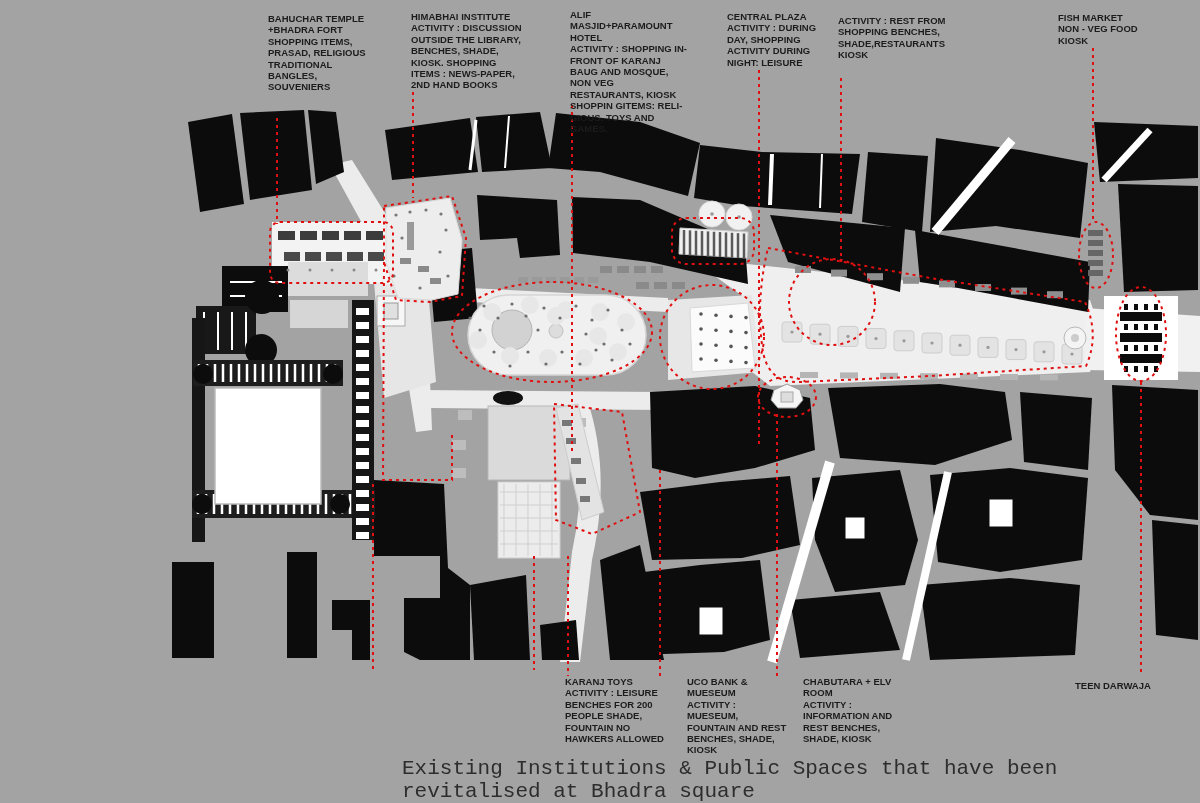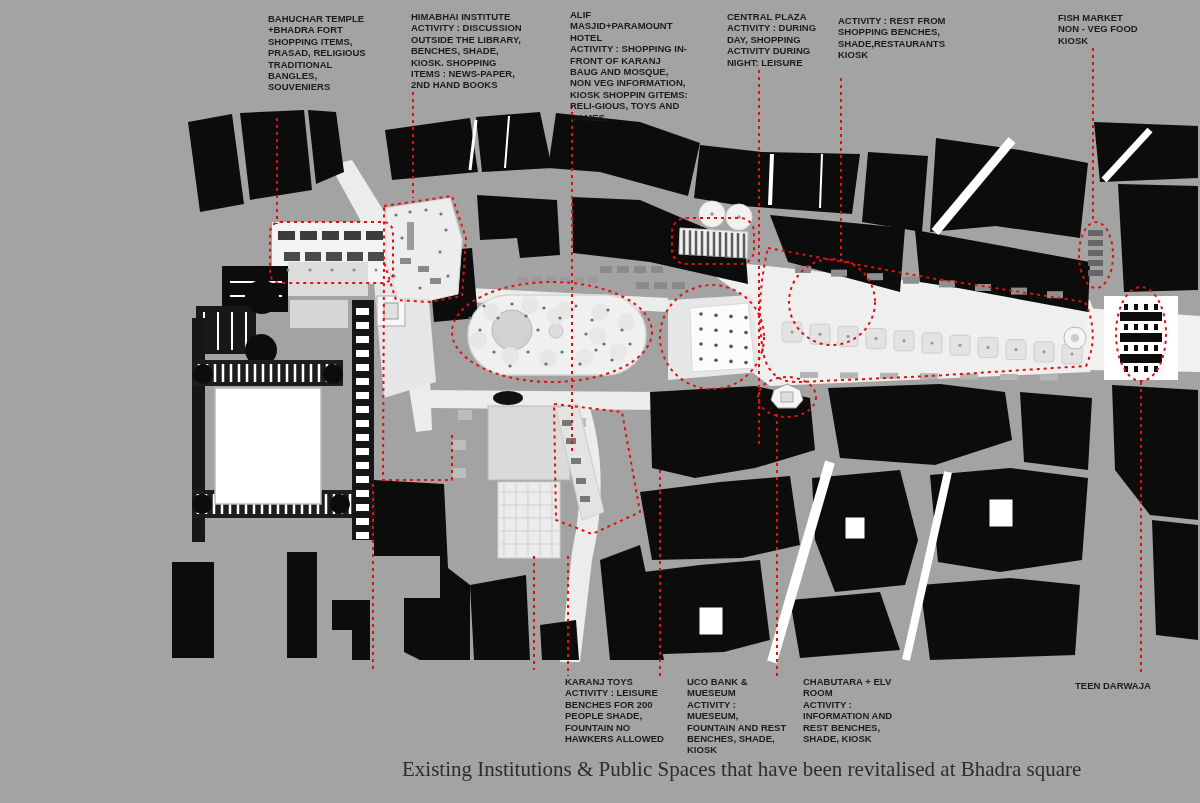--- a/index.html
+++ b/index.html
@@ -3,21 +3,21 @@
 <meta charset="utf-8">
 <style>
   html,body{margin:0;padding:0;background:#ffffff;}
   #stage{position:relative;width:1200px;height:803px;background:#a3a3a3;overflow:hidden;
          font-family:"Liberation Sans", sans-serif;}
   #map-svg{position:absolute;left:0;top:0;}
   .maplabel{position:absolute;font-size:9.5px;line-height:1.2;color:#1c1c1c;letter-spacing:0;}
   .maplabel .t{font-weight:bold;white-space:pre-line;}
   .maplabel .b{font-weight:bold;white-space:pre-line;}
   #caption{position:absolute;left:402px;top:757px;width:780px;font-size:21px;color:#2d2d2d;
-           font-family:Liberation Serif, serif;}
+           font-family:Liberation Mono, monospace;}
 </style>
 </head>
 <body>
 
 <div id="stage">
 
 <svg id="map-svg" width="1200" height="803" viewBox="0 0 1200 803">
 
   <g fill="#ececec" stroke="none">
     <path d="M330,165 L352,160 L408,250 L428,330 L432,430 L416,432 L398,320 L380,256 Z"></path>
@@ -463,21 +463,21 @@
   <div class="maplabel" style="left:268px;top:13px;width:110px">
       <div class="t">BAHUCHAR TEMPLE +BHADRA FORT</div>
       <div class="b">SHOPPING ITEMS, PRASAD, RELIGIOUS TRADITIONAL BANGLES, SOUVENIERS</div>
     </div>
   <div class="maplabel" style="left:411px;top:11px;width:112px">
       <div class="t">HIMABHAI INSTITUTE</div>
       <div class="b">ACTIVITY : DISCUSSION OUTSIDE THE LIBRARY, BENCHES, SHADE, KIOSK. SHOPPING ITEMS : NEWS-PAPER, 2ND HAND BOOKS</div>
     </div>
   <div class="maplabel" style="left:570px;top:9px;width:120px">
       <div class="t">ALIF MASJID+PARAMOUNT HOTEL</div>
-      <div class="b">ACTIVITY : SHOPPING IN-FRONT OF KARANJ BAUG AND MOSQUE, NON VEG INFORMATION, KIOSK SHOPPIN GITEMS: RELI-GIOUS, TOYS AND GAMES.</div>
+      <div class="b">ACTIVITY : SHOPPING IN-FRONT OF KARANJ BAUG AND MOSQUE, NON VEG RESTAURANTS, KIOSK SHOPPIN GITEMS: RELI-GIOUS, TOYS AND GAMES.</div>
     </div>
   <div class="maplabel" style="left:727px;top:11px;width:92px">
       <div class="t">CENTRAL PLAZA</div>
       <div class="b">ACTIVITY : DURING DAY, SHOPPING ACTIVITY DURING NIGHT: LEISURE</div>
     </div>
   <div class="maplabel" style="left:838px;top:15px;width:112px">
       <div class="t"></div>
       <div class="b">ACTIVITY : REST FROM SHOPPING BENCHES, SHADE,RESTAURANTS KIOSK</div>
     </div>
   <div class="maplabel" style="left:1058px;top:12px;width:92px">

